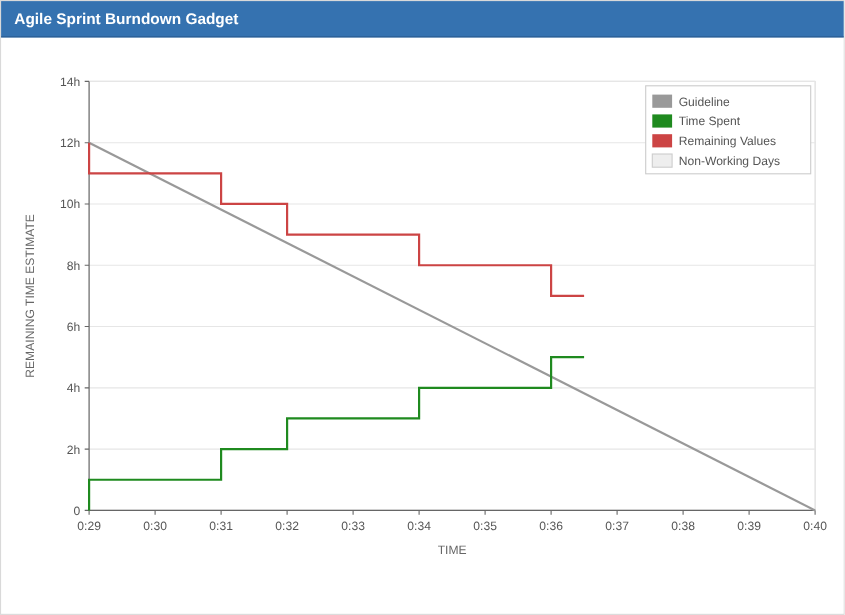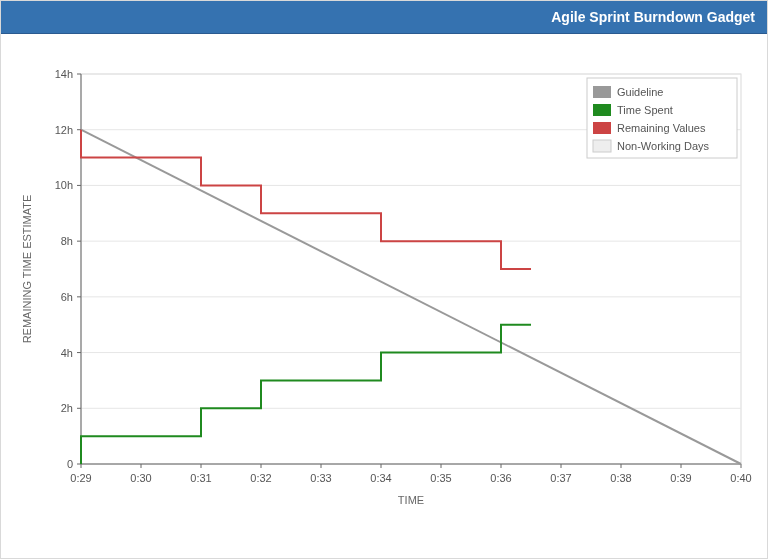--- a/index.html
+++ b/index.html
@@ -18,21 +18,20 @@
     border: 1px solid #d9d9d9;
     background: #fff;
   }
   .gadget-header {
     background: #3572b0;
     color: #fff;
     font-weight: bold;
     font-size: 14px;
     padding: 8px 12px;
     border-bottom: 1px solid #2a5a90;
-    text-align: right;
   }
   .gadget-body {
     position: relative;
     width: 100%;
     height: calc(100% - 36px);
   }
   svg {
     display: block;
   }
   .axis-label {

